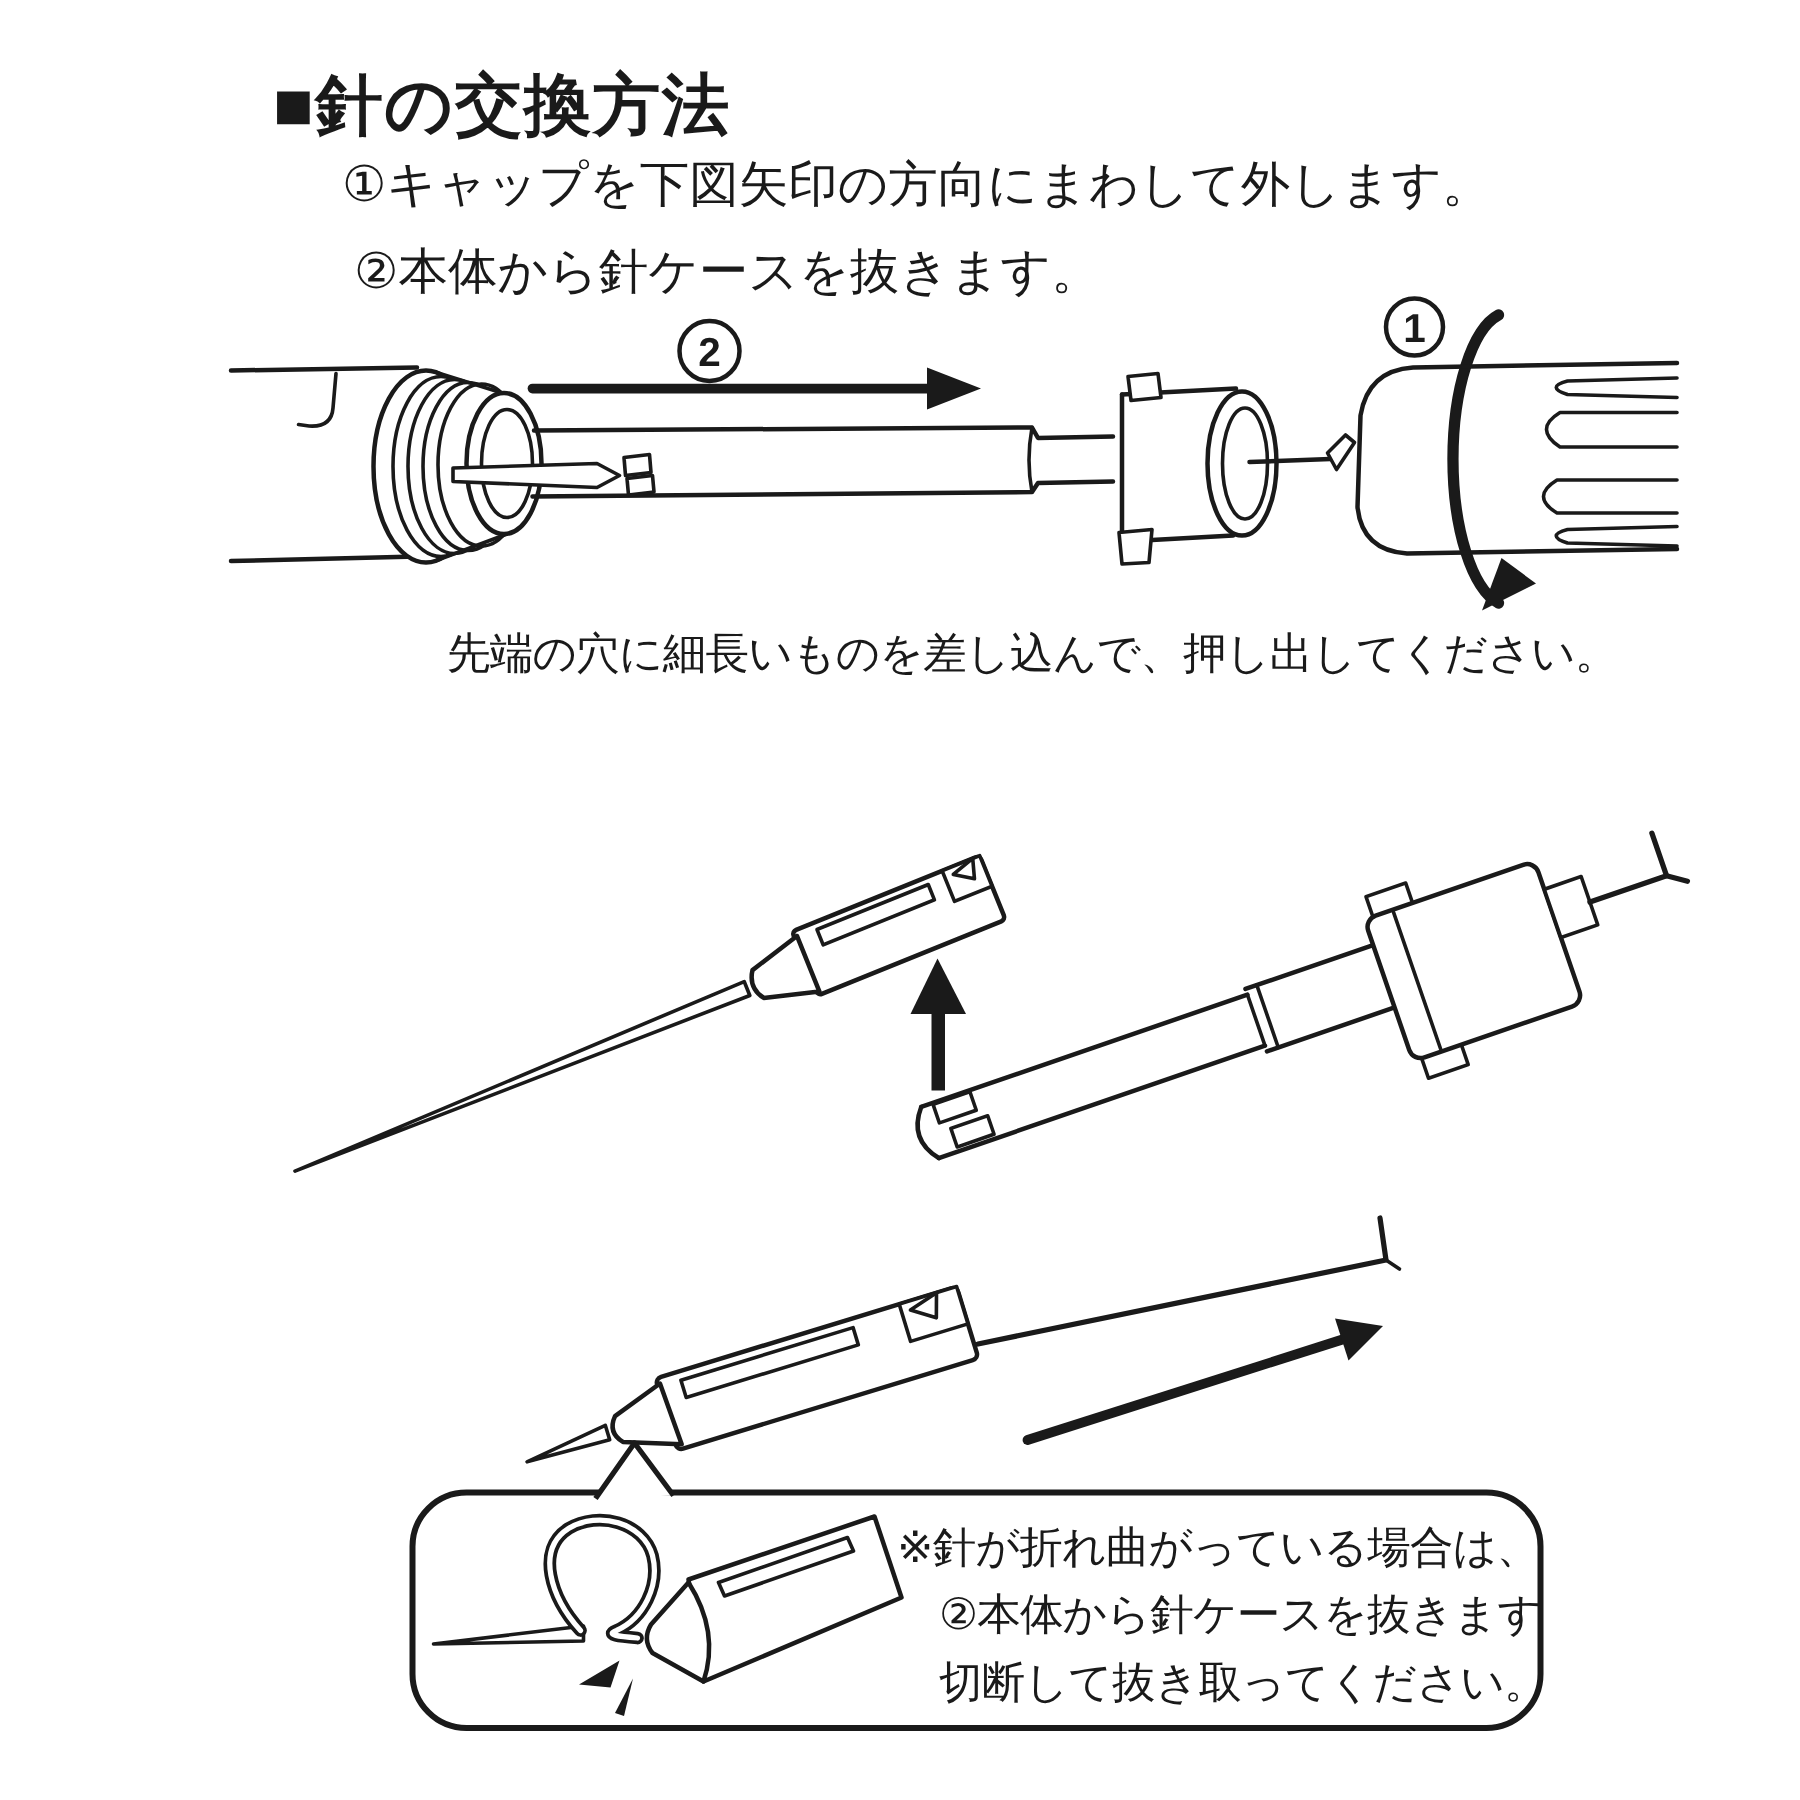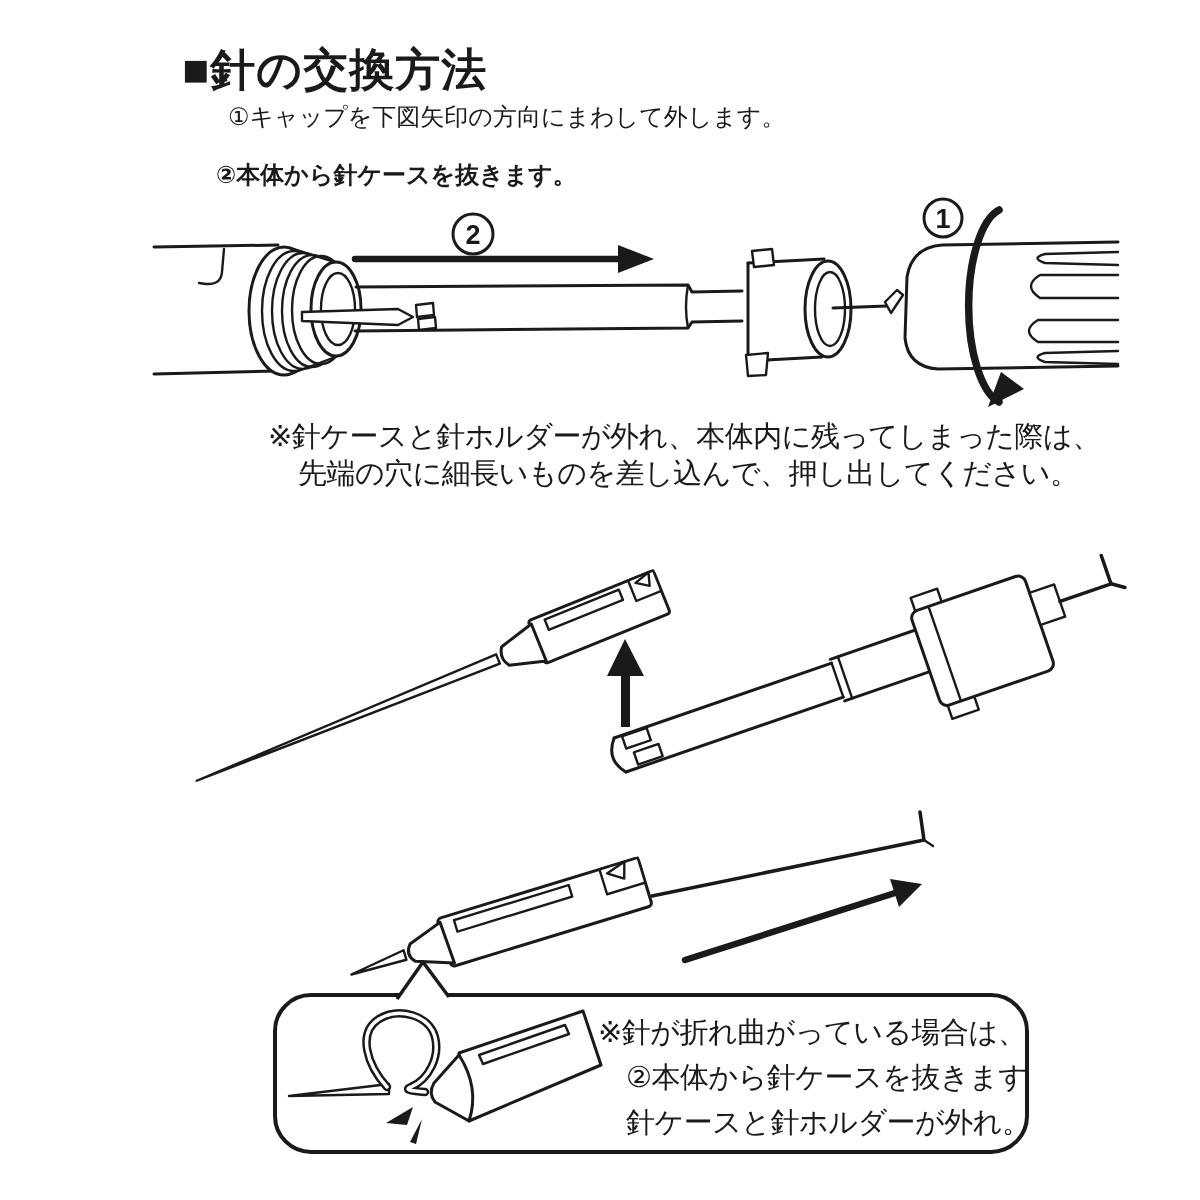--- a/index.html
+++ b/index.html
@@ -7,24 +7,24 @@
     position:relative;width:1200px;height:1172px;background:#ffffff;
     font-family:"Liberation Sans","DejaVu Sans",sans-serif;
     color:#1a1a1a;overflow:hidden;
   }
   .abs{position:absolute;}
   .title{
     left:182px;top:40px;font-size:45px;font-weight:800;letter-spacing:1px;
     white-space:nowrap;
   }
   .step{
-    font-size:24px;font-weight:500;letter-spacing:0px;white-space:nowrap;
+    font-size:33px;font-weight:500;letter-spacing:0px;white-space:nowrap;
   }
   #step1{left:228px;top:101px;}
-  #step2{left:216px;top:159px;font-weight:bold;}
+  #step2{left:236px;top:159px;}
   #step3{left:232px;top:512px;}
   #step4{left:232px;top:777px;}
   .note{
     left:268px;top:418px;font-size:29px;font-weight:500;letter-spacing:-0.5px;
     line-height:37px;white-space:nowrap;
   }
   .note .l2{margin-left:30px;}
   svg{position:absolute;overflow:visible;}
   svg *{vector-effect:none;}
   .callout-box{
@@ -116,21 +116,20 @@
     <g>
       <path class="ink" d="M968,47 L792,50 Q762,52 757,82 L755,143 Q758,172 788,174 L968,171"></path>
       <path class="ink2" d="M968,57 L895,59 Q880,63 895,68 L968,70"></path>
       <path class="ink2" d="M968,80 L890,80 Q872,91 890,103 L968,103"></path>
       <path class="ink2" d="M968,125 L888,125 Q870,136 888,147 L968,147"></path>
       <path class="ink2" d="M968,156 L895,158 Q880,162 895,167 L968,169"></path>
     </g>
   </svg>
 
   <div class="abs note">
-    <div class="l1">※針ケースと針ホルダーが外れ、本体内に残ってしまった際は、</div>
     <div class="l2">先端の穴に細長いものを差し込んで、押し出してください。</div>
   </div>
 
 
   <svg class="abs" style="left:150px;top:545px;" width="1000" height="240" viewBox="0 0 1000 240">
 
     <g transform="rotate(-22 348 114)">
       <polygon class="wfill2" points="348,109 23,114 348,119"></polygon>
       <rect class="wfill" x="390" y="90" width="135" height="46" rx="3"></rect>
       <rect class="wfill2" x="498" y="90" width="27" height="22"></rect>
@@ -201,16 +200,16 @@
     </g>
     <g>
       <polygon class="solid" points="103,120 130,104 124,122"></polygon>
       <polygon class="solid" points="127,139 139,116 133,141"></polygon>
     </g>
   </svg>
 
   <div class="abs callout-text">
     <div class="l1">※針が折れ曲がっている場合は、</div>
     <div class="l2">②本体から針ケースを抜きます</div>
-    <div class="l3">針ケースと針ホルダーが外れ。</div>
+    <div class="l3">切断して抜き取ってください。</div>
   </div>
 
 </div>
 
 </body></html>

